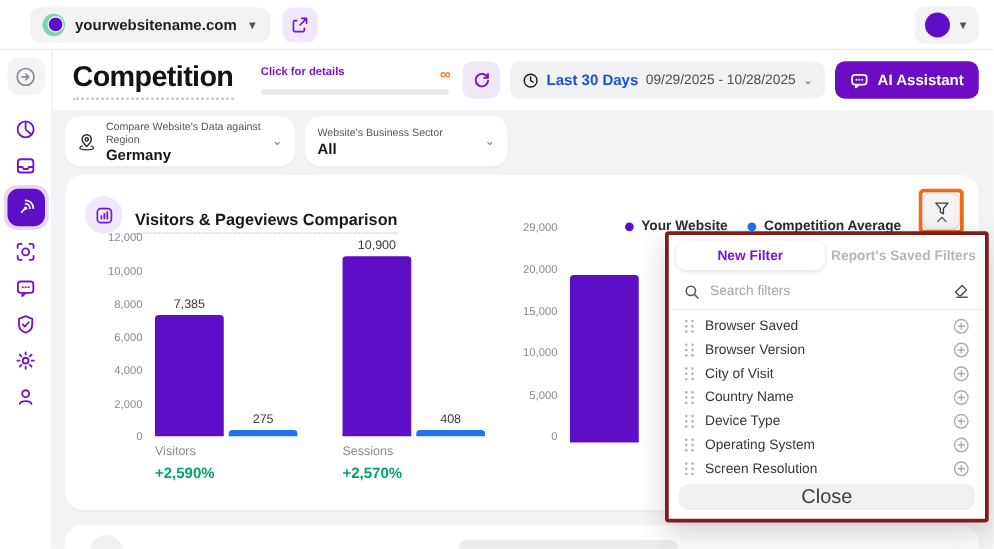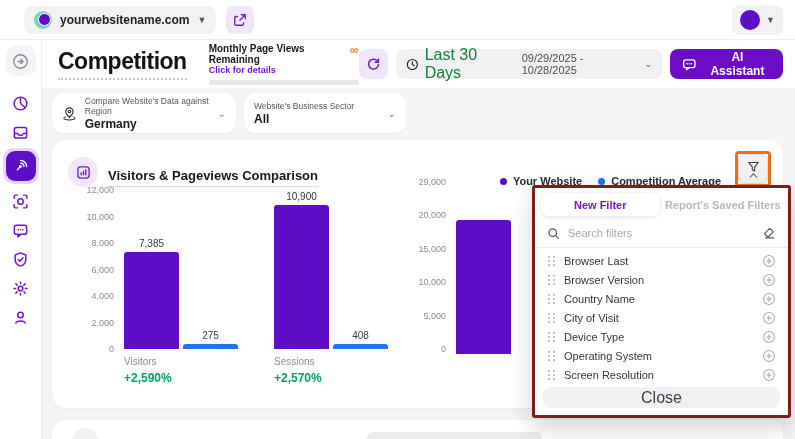--- a/index.html
+++ b/index.html
@@ -47,21 +47,21 @@
   .quota-top { display:flex; align-items:flex-start; justify-content:space-between; }
   .quota-title { font-size:10px; font-weight:bold; color:#17171c; line-height:11px; }
   .quota-link { font-size:9px; font-weight:bold; color:#7a12d4; cursor:pointer; }
   .quota-inf { font-size:12px; font-weight:bold; color:#f07a1d; margin-left:6px; }
   .quota-bar { margin-top:5px; width:150px; height:5px; border-radius:3px; background:#e9e9ec; }
   .header-actions { margin-left:auto; display:flex; align-items:center; gap:8px; }
   .refresh-btn { width:30px; height:30px; border:none; background:#f1e7fb; border-radius:8px;
     display:flex; align-items:center; justify-content:center; cursor:pointer; }
   .range-pill { display:flex; align-items:center; gap:6px; background:#f1f1f3; border-radius:8px;
     height:30px; padding:0 10px; cursor:pointer; }
-  .range-label { font-size:16px; font-weight:normal; color:#15803d; }
+  .range-label { font-size:12px; font-weight:bold; color:#1d4ed8; }
   .range-dates { font-size:11px; color:#4c4c52; }
   .ai-btn { display:flex; align-items:center; gap:7px; background:#6c0cc4; color:#fff; border:none;
     border-radius:8px; height:30px; padding:0 12px; font-size:12px; font-weight:bold; cursor:pointer; }
 
   
   .content { position:absolute; left:42px; top:88px; width:753px; height:351px; background:#f4f4f6; }
   .filter-card { position:absolute; background:#fff; border-radius:12px; height:40px;
     display:flex; align-items:center; padding:0 10px; cursor:pointer;
     box-shadow:0 1px 2px rgba(20,20,40,.04); }
   .fc1 { left:10px; top:5px; width:184px; }
@@ -219,21 +219,20 @@
         </svg>
       </button>
     </div>
   </aside>
 
   <div class="page-header">
     <h1 class="page-title">Competition</h1>
     <div class="quota">
       <div class="quota-top">
         <div>
-          <div class="quota-title">Monthly Page Views Remaining</div>
           <div class="quota-link">Click for details</div>
         </div>
         <div class="quota-inf">∞</div>
       </div>
       <div class="quota-bar"></div>
     </div>
     <div class="header-actions">
       <button class="refresh-btn">
         <svg width="15" height="15" viewBox="0 0 16 16">
           <path d="M12.8 5.3 A5.3 5.3 0 1 0 13.3 8" fill="none" stroke="#7316c9" stroke-width="1.6" stroke-linecap="round"></path>
@@ -397,21 +396,21 @@
     <div class="fp-list">
         <div class="fp-row">
           <svg width="9" height="12" viewBox="0 0 9 12">
             <circle cx="2" cy="1.8" r="1.1" fill="#b5b5bc"></circle>
             <circle cx="7" cy="1.8" r="1.1" fill="#b5b5bc"></circle>
             <circle cx="2" cy="6" r="1.1" fill="#b5b5bc"></circle>
             <circle cx="7" cy="6" r="1.1" fill="#b5b5bc"></circle>
             <circle cx="2" cy="10.2" r="1.1" fill="#b5b5bc"></circle>
             <circle cx="7" cy="10.2" r="1.1" fill="#b5b5bc"></circle>
           </svg>
-          <span class="fp-row-label">Browser Last</span>
+          <span class="fp-row-label">Browser Saved</span>
           <svg width="14" height="14" viewBox="0 0 16 16">
             <circle cx="8" cy="8" r="6.2" fill="none" stroke="#a8a8b0" stroke-width="1.2"></circle>
             <path d="M8 5.2 V10.8 M5.2 8 H10.8" stroke="#a8a8b0" stroke-width="1.2" stroke-linecap="round"></path>
           </svg>
         </div>
         <div class="fp-row">
           <svg width="9" height="12" viewBox="0 0 9 12">
             <circle cx="2" cy="1.8" r="1.1" fill="#b5b5bc"></circle>
             <circle cx="7" cy="1.8" r="1.1" fill="#b5b5bc"></circle>
             <circle cx="2" cy="6" r="1.1" fill="#b5b5bc"></circle>
@@ -427,36 +426,36 @@
         </div>
         <div class="fp-row">
           <svg width="9" height="12" viewBox="0 0 9 12">
             <circle cx="2" cy="1.8" r="1.1" fill="#b5b5bc"></circle>
             <circle cx="7" cy="1.8" r="1.1" fill="#b5b5bc"></circle>
             <circle cx="2" cy="6" r="1.1" fill="#b5b5bc"></circle>
             <circle cx="7" cy="6" r="1.1" fill="#b5b5bc"></circle>
             <circle cx="2" cy="10.2" r="1.1" fill="#b5b5bc"></circle>
             <circle cx="7" cy="10.2" r="1.1" fill="#b5b5bc"></circle>
           </svg>
+          <span class="fp-row-label">City of Visit</span>
+          <svg width="14" height="14" viewBox="0 0 16 16">
+            <circle cx="8" cy="8" r="6.2" fill="none" stroke="#a8a8b0" stroke-width="1.2"></circle>
+            <path d="M8 5.2 V10.8 M5.2 8 H10.8" stroke="#a8a8b0" stroke-width="1.2" stroke-linecap="round"></path>
+          </svg>
+        </div>
+        <div class="fp-row">
+          <svg width="9" height="12" viewBox="0 0 9 12">
+            <circle cx="2" cy="1.8" r="1.1" fill="#b5b5bc"></circle>
+            <circle cx="7" cy="1.8" r="1.1" fill="#b5b5bc"></circle>
+            <circle cx="2" cy="6" r="1.1" fill="#b5b5bc"></circle>
+            <circle cx="7" cy="6" r="1.1" fill="#b5b5bc"></circle>
+            <circle cx="2" cy="10.2" r="1.1" fill="#b5b5bc"></circle>
+            <circle cx="7" cy="10.2" r="1.1" fill="#b5b5bc"></circle>
+          </svg>
           <span class="fp-row-label">Country Name</span>
-          <svg width="14" height="14" viewBox="0 0 16 16">
-            <circle cx="8" cy="8" r="6.2" fill="none" stroke="#a8a8b0" stroke-width="1.2"></circle>
-            <path d="M8 5.2 V10.8 M5.2 8 H10.8" stroke="#a8a8b0" stroke-width="1.2" stroke-linecap="round"></path>
-          </svg>
-        </div>
-        <div class="fp-row">
-          <svg width="9" height="12" viewBox="0 0 9 12">
-            <circle cx="2" cy="1.8" r="1.1" fill="#b5b5bc"></circle>
-            <circle cx="7" cy="1.8" r="1.1" fill="#b5b5bc"></circle>
-            <circle cx="2" cy="6" r="1.1" fill="#b5b5bc"></circle>
-            <circle cx="7" cy="6" r="1.1" fill="#b5b5bc"></circle>
-            <circle cx="2" cy="10.2" r="1.1" fill="#b5b5bc"></circle>
-            <circle cx="7" cy="10.2" r="1.1" fill="#b5b5bc"></circle>
-          </svg>
-          <span class="fp-row-label">City of Visit</span>
           <svg width="14" height="14" viewBox="0 0 16 16">
             <circle cx="8" cy="8" r="6.2" fill="none" stroke="#a8a8b0" stroke-width="1.2"></circle>
             <path d="M8 5.2 V10.8 M5.2 8 H10.8" stroke="#a8a8b0" stroke-width="1.2" stroke-linecap="round"></path>
           </svg>
         </div>
         <div class="fp-row">
           <svg width="9" height="12" viewBox="0 0 9 12">
             <circle cx="2" cy="1.8" r="1.1" fill="#b5b5bc"></circle>
             <circle cx="7" cy="1.8" r="1.1" fill="#b5b5bc"></circle>
             <circle cx="2" cy="6" r="1.1" fill="#b5b5bc"></circle>

